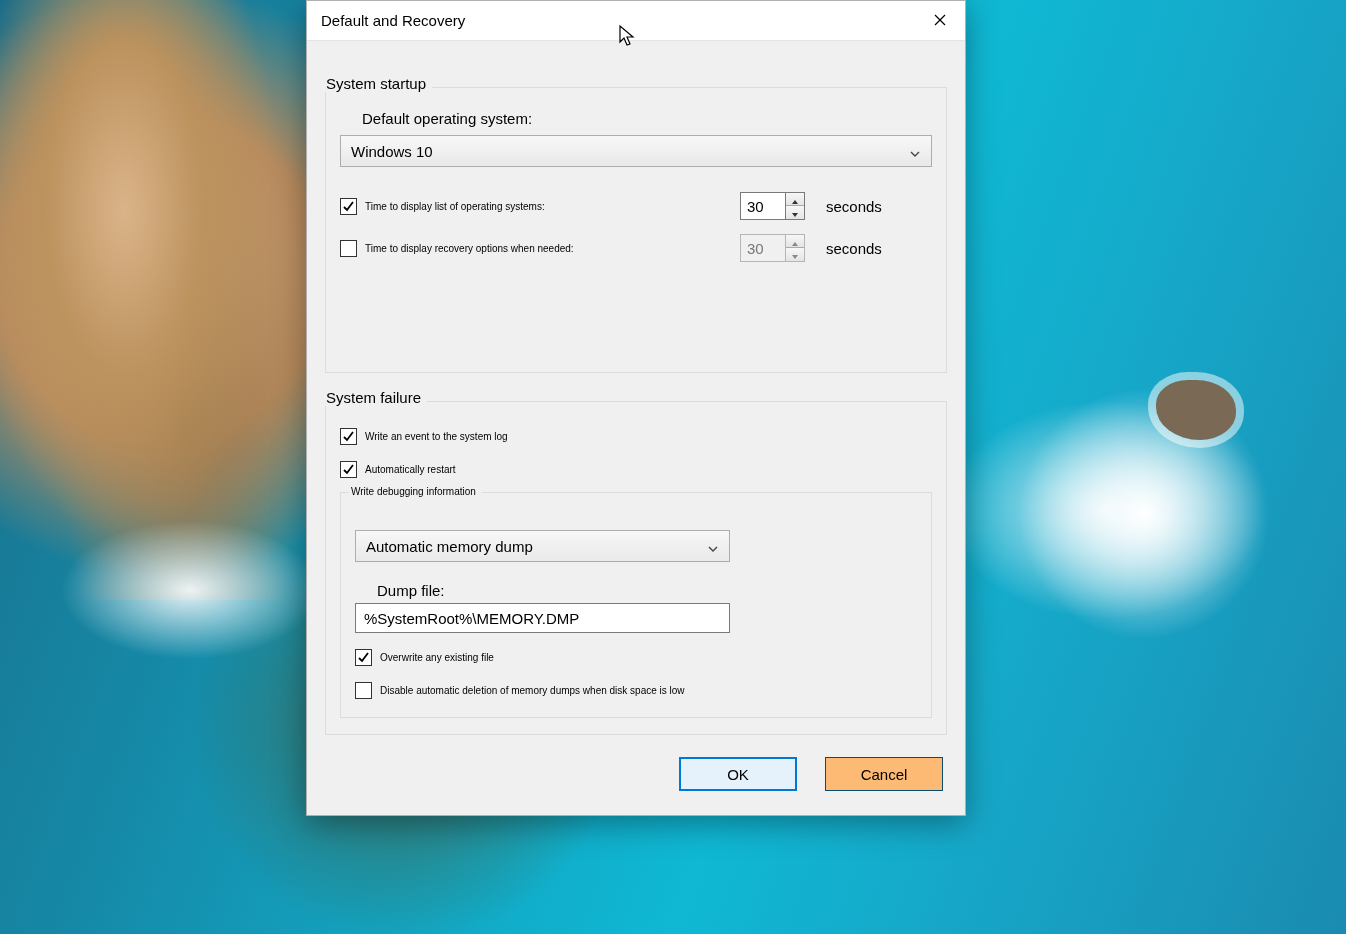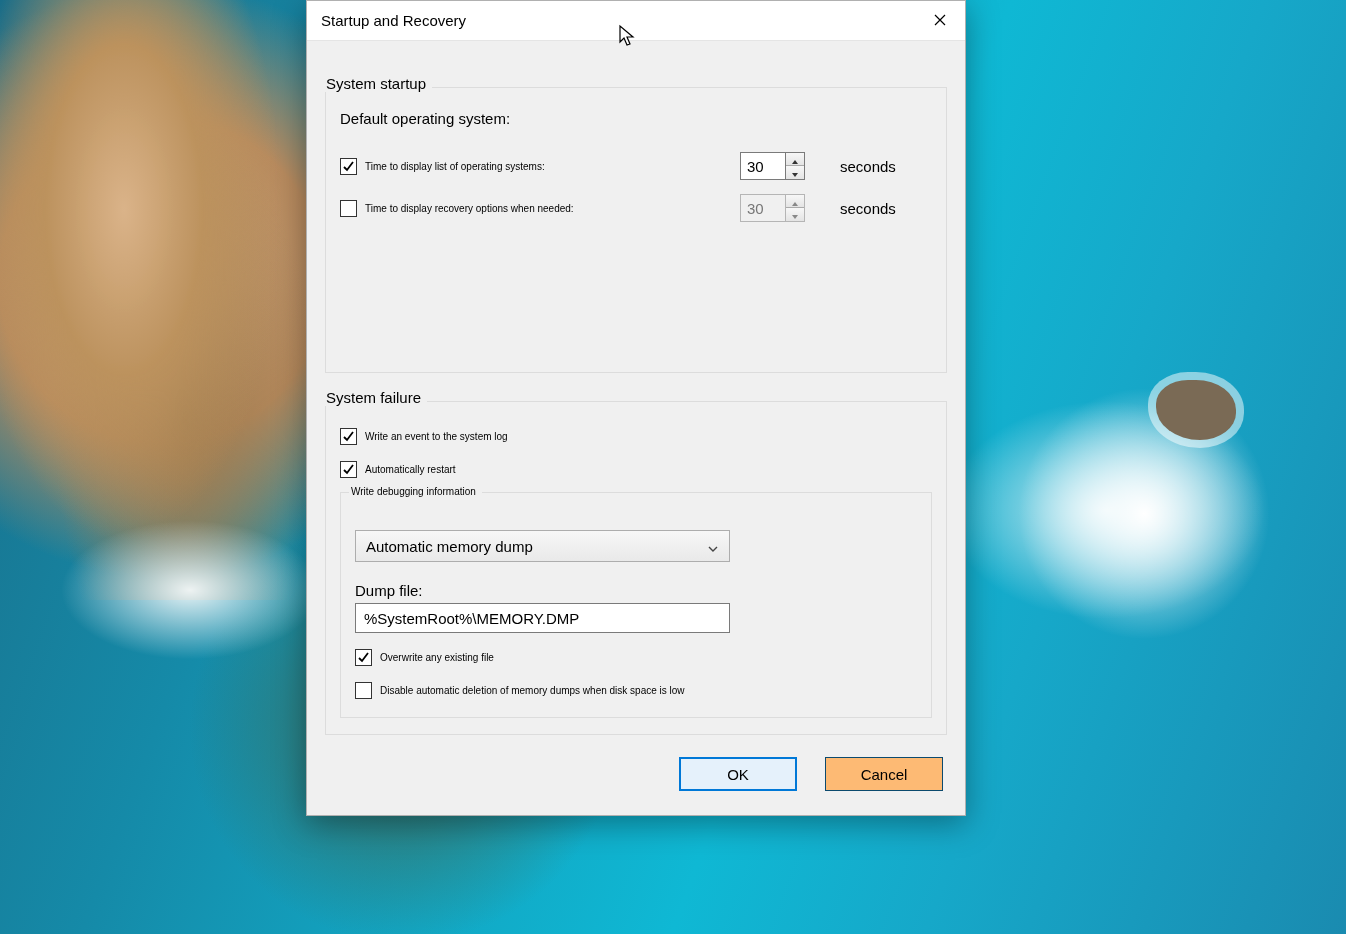--- a/index.html
+++ b/index.html
@@ -71,21 +71,21 @@
   }
   .groupbox.tall1 { min-height: 286px; }
   .groupbox .legend {
     position: absolute;
     top: -13px; left: -2px;
     background: #f0f0f0;
     padding: 0 6px 0 2px;
     font-size: 15px;
   }
 
-  .label { font-size: 15px; margin-bottom: 8px; display:block; }
+  .label { font-size: 15px; margin-bottom: 8px; display:block;margin-left:22px; }
 
   .dropdown {
     display:flex; align-items:center;
     height: 32px;
     border: 1px solid #adadad;
     background: linear-gradient(#f7f7f7,#e9e9e9);
     padding: 0 8px 0 10px;
     cursor: pointer;
     user-select:none;
   }
@@ -119,21 +119,21 @@
   .spinner.disabled .spinbtns { border-left-color:#b5b5b5; }
   .spinbtn {
     width:18px; height:13px;
     background:linear-gradient(#f7f7f7,#e4e4e4);
     border-bottom:1px solid #aaa;
     display:flex; align-items:center; justify-content:center;
     cursor:pointer;
   }
   .spinbtn:last-child { border-bottom:none; }
   .spinbtn svg { width:8px; height:6px; }
-  .unit { margin-left:14px; font-size:15px; white-space:nowrap; }
+  .unit { font-size:15px; white-space:nowrap; }
 
   .os-row { position:relative; height:30px; display:flex; align-items:center; margin-top:24px;}
   .os-row .pin { position:absolute; left:400px; display:flex; align-items:center;border-radius:14px;}
   .os-row .unit2 { position:absolute; left:486px; }
 
   .subgroup {
     border:1px solid #dcdcdc;
     margin-top:14px;
     padding: 16px 14px 18px 14px;
   }
@@ -173,37 +173,45 @@
 <body>
 
 <div class="desktop">
   <div class="rocks"></div>
   <div class="foam1"></div>
   <div class="foam2"></div>
   <div class="rock-r"></div>
 
   <div class="dialog">
     <div class="titlebar">
-      <span class="title">Startup and Recovery</span>
+      <span class="title">Default and Recovery</span>
       <span class="spacer"></span>
       <div class="close">
         <span>
           <svg viewBox="0 0 12 12">
               <path d="M1 1 L11 11 M11 1 L1 11" stroke="#000" stroke-width="1.2" fill="none"></path>
             </svg>
         </span>
       </div>
     </div>
 
     <div class="client">
 
       <div class="groupbox tall1">
         <span class="legend">System startup</span>
 
         <span class="label">Default operating system:</span>
+        <div class="dropdown">
+          <span class="dd-text">Windows 10</span>
+          <span class="chev">
+            <svg viewBox="0 0 10 6" width="10" height="6">
+                <path d="M1 1 L5 5 L9 1" stroke="#444" stroke-width="1.4" fill="none"></path>
+              </svg>
+          </span>
+        </div>
 
         <div class="os-row">
           <span class="checkbox checked">
             <svg viewBox="0 0 13 13">
                 <path d="M2 7 L5 10 L11 2" stroke="#000" stroke-width="1.8" fill="none"></path>
               </svg>
           </span>
           <span class="chk-label" style="margin-left:8px">Time to display list of operating systems:</span>
           <div class="pin">
             <div class="spinner">

